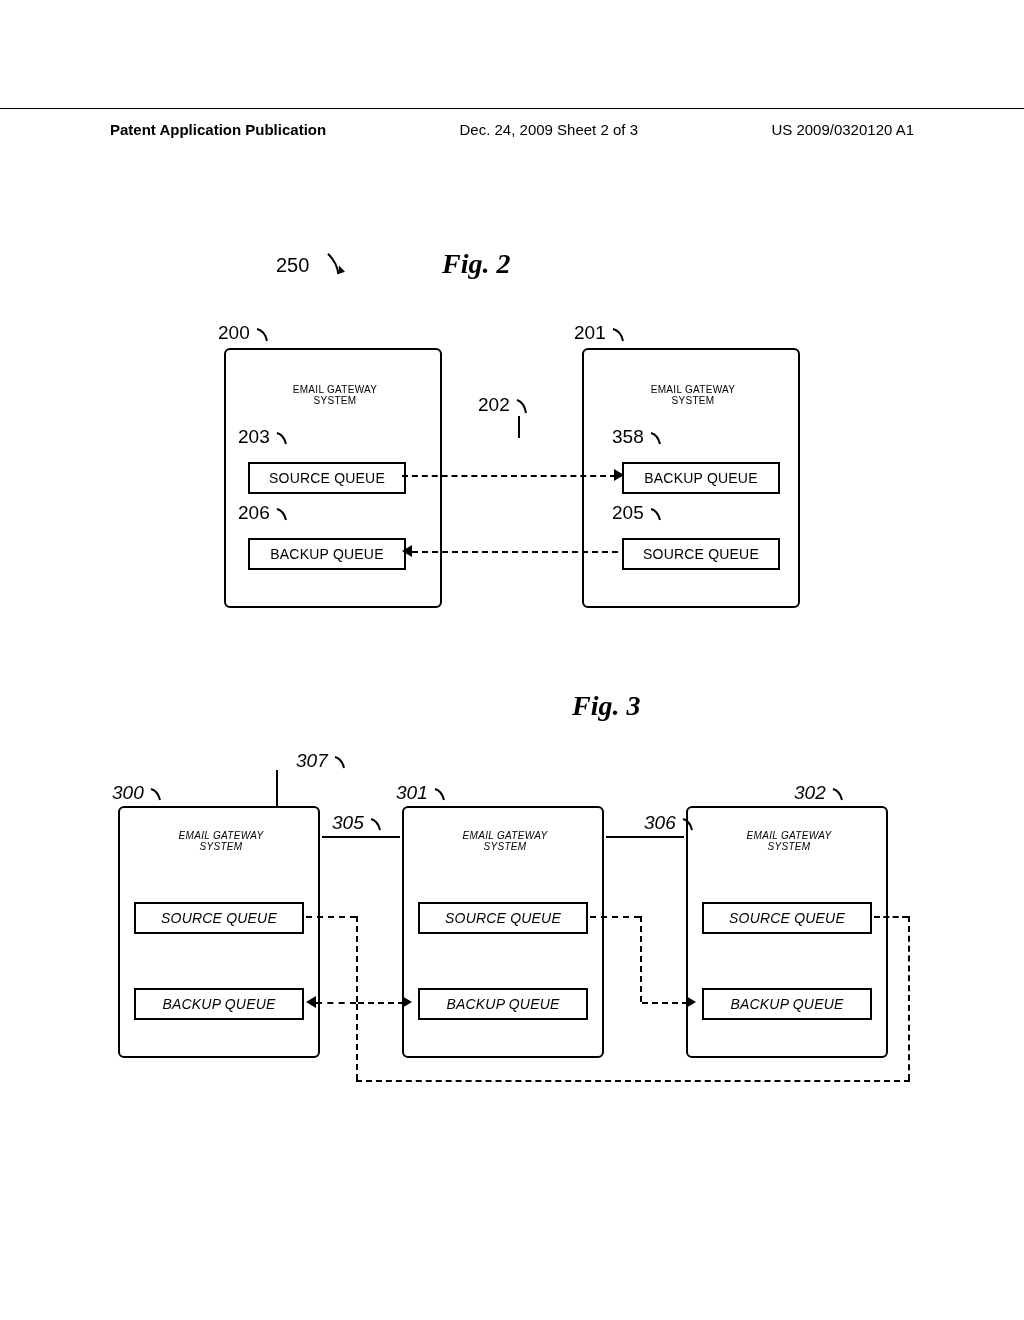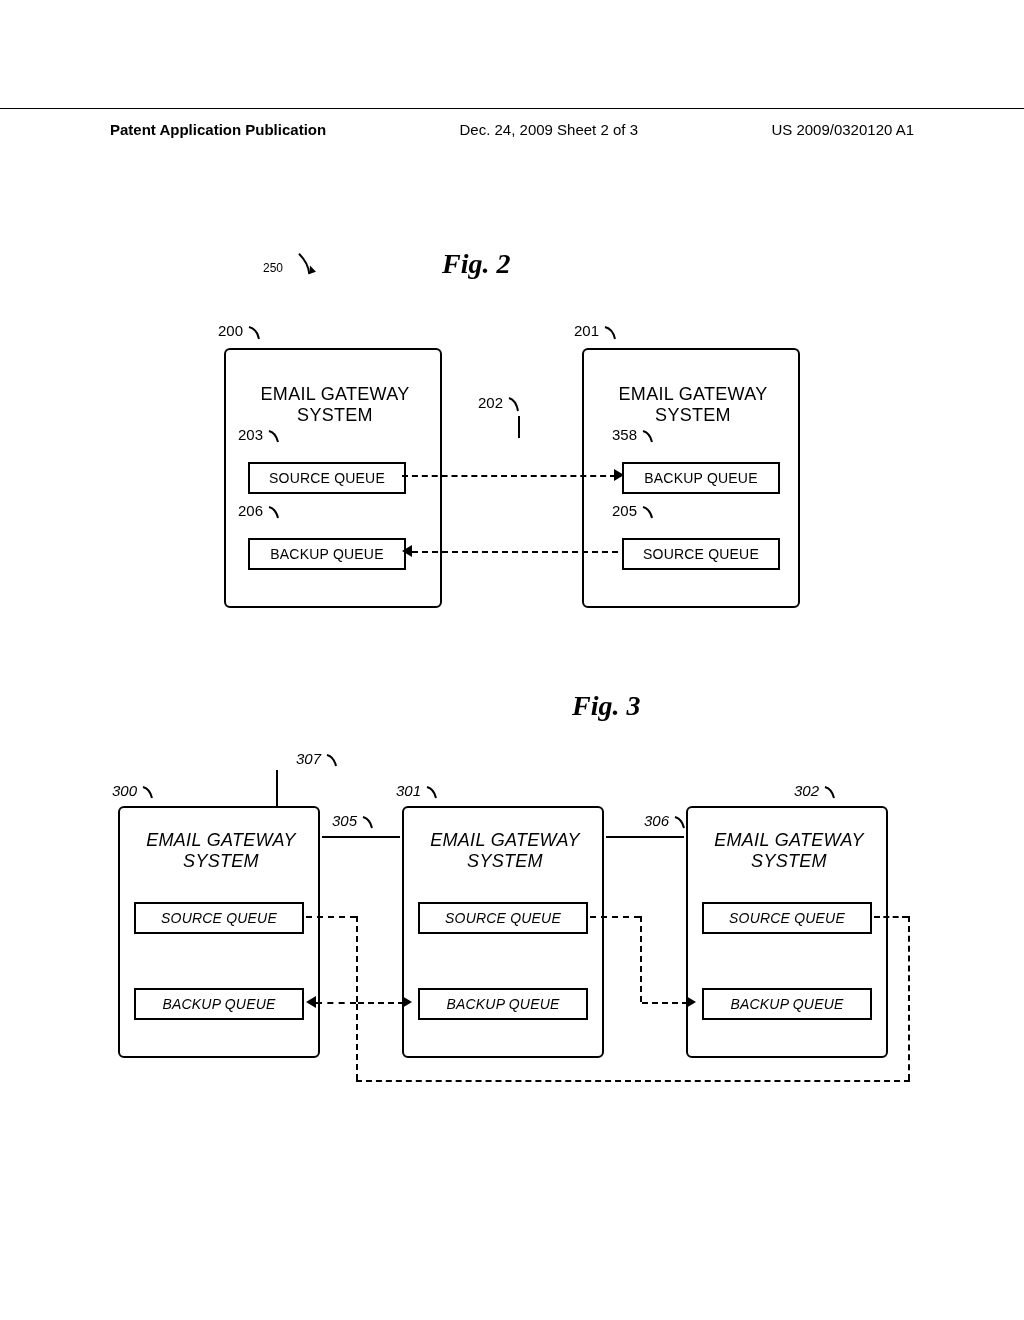--- a/index.html
+++ b/index.html
@@ -33,21 +33,21 @@
   .fig-title {
     font-family: "Times New Roman", Times, serif;
     font-style: italic;
     font-weight: bold;
     font-size: 28px;
     position: absolute;
   }
 
   
   .fig2-title { top: 248px; left: 442px; }
-  .ref250 { position: absolute; top: 250px; left: 263px; font-size: 12px; }
+  .ref250 { position: absolute; top: 250px; left: 276px; font-size: 20px; }
   .ref250 .arrow { display:inline-block; transform: translate(6px,6px) rotate(25deg); }
   .ref250 .arrow svg { display:block; }
 
   .fig2 {
     position: absolute;
     top: 330px; left: 218px;
     width: 590px; height: 285px;
   }
 
   .box {
@@ -63,27 +63,27 @@
     text-align: center;
     font-size: 14px;
     letter-spacing: 0.2px;
     display: flex;
     align-items: center;
     justify-content: center;
   }
   .label-center {
     position: absolute;
     text-align: center;
-    font-size: 18px;
+    font-size: 10px;
     letter-spacing: 0.3px;
     width: 150px;
   }
   .ref {
     position: absolute;
-    font-size: 15px;
+    font-size: 19px;
   }
   .ref .hook { display:inline-block; vertical-align: middle; }
   .ref .hook svg { display:block; }
 
   
   .dash {
     position: absolute;
     border-top: 2px dashed #000;
   }
   .dash-v {

